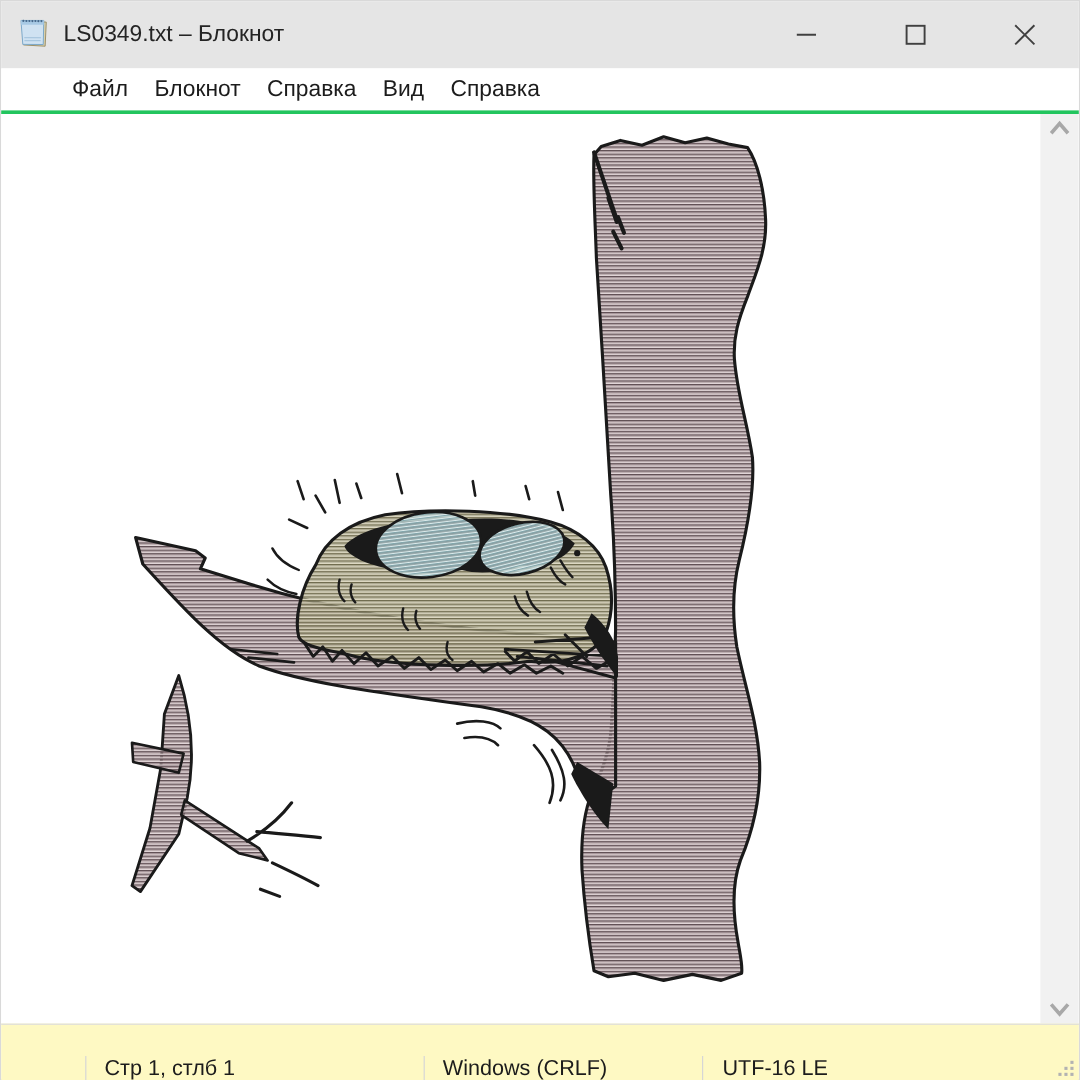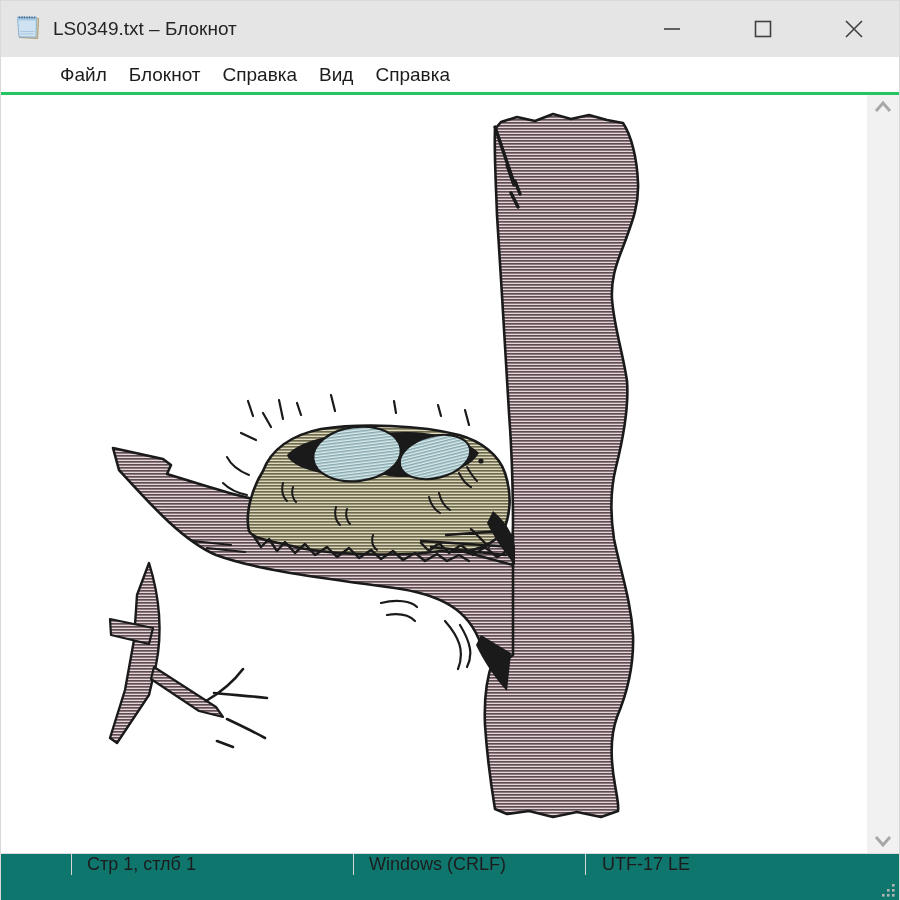--- a/index.html
+++ b/index.html
@@ -16,21 +16,21 @@
   
   .menubar{height:38px;background:#ffffff;border-bottom:3px solid #22c55e;display:flex;align-items:center;box-sizing:border-box;flex:0 0 auto;padding-left:48px;}
   .menu-item{font-size:19px;color:#1c1c1c;padding:0 11px;line-height:37px;}
 
   
   .content{position:relative;height:758px;background:#ffffff;flex:0 0 auto;overflow:hidden;}
   .canvas{position:absolute;left:0;top:0;width:851px;height:758px;}
   .vscroll{position:absolute;right:0;top:0;width:32px;height:758px;background:#f1f1f1;display:flex;flex-direction:column;justify-content:space-between;align-items:center;}
 
   
-  .statusbar{height:48px;background:#0f766e;border-top:1px solid #dcdcdc;display:flex;align-items:flex-start;font-size:18px;color:#1c1c1c;box-sizing:border-box;position:relative;flex:0 0 auto;}
+  .statusbar{height:48px;background:#fef9c3;border-top:1px solid #dcdcdc;display:flex;align-items:flex-end;font-size:18px;color:#1c1c1c;box-sizing:border-box;position:relative;flex:0 0 auto;}
   .seg{display:flex;align-items:center;box-sizing:border-box;}
   .seg.b{border-left:1px solid #d6d6d6;}
   .seg-spacer{width:70px;}
   .seg-cursor{width:270px;padding-left:15px;}
   .seg-zoom{width:95px;padding-left:13px;}
   .seg-eol{width:232px;padding-left:15px;margin-left:12px;}
   .seg-enc{flex:1;padding-left:16px;}
   .grip{position:absolute;right:3px;bottom:3px;}
 </style>
 </head>
@@ -194,21 +194,21 @@
       <svg width="32" height="26" viewBox="0 0 32 26">
         <polyline points="9,10 16,18 23,10" fill="none" stroke-width="3" stroke="#a8a8a8"></polyline>
       </svg>
     </div>
   </div>
 
   <div class="statusbar">
     <div class="seg seg-spacer"></div>
     <div class="seg b seg-cursor">Стр 1, стлб 1</div>
     <div class="seg b seg-eol">Windows (CRLF)</div>
-    <div class="seg b seg-enc">UTF-17 LE</div>
+    <div class="seg b seg-enc">UTF-16 LE</div>
     <svg class="grip" width="16" height="16" viewBox="0 0 16 16">
       <g fill="#b2b2b2">
         <rect x="12" y="2" width="2.6" height="2.6"></rect>
         <rect x="12" y="7" width="2.6" height="2.6"></rect>
         <rect x="7" y="7" width="2.6" height="2.6"></rect>
         <rect x="12" y="12" width="2.6" height="2.6"></rect>
         <rect x="7" y="12" width="2.6" height="2.6"></rect>
         <rect x="2" y="12" width="2.6" height="2.6"></rect>
       </g>
     </svg>

